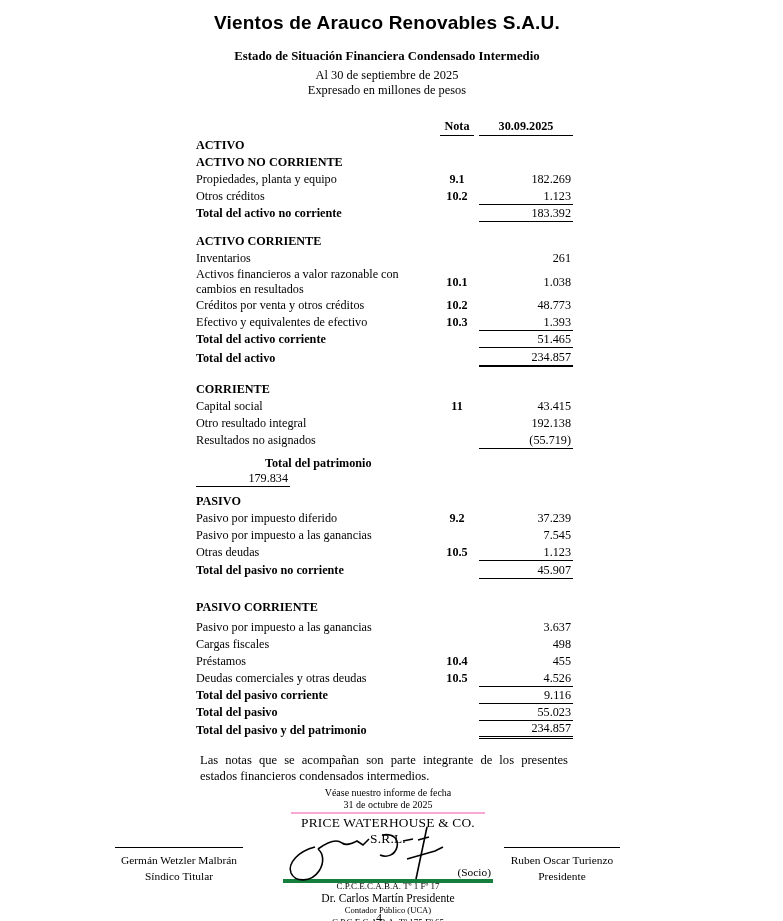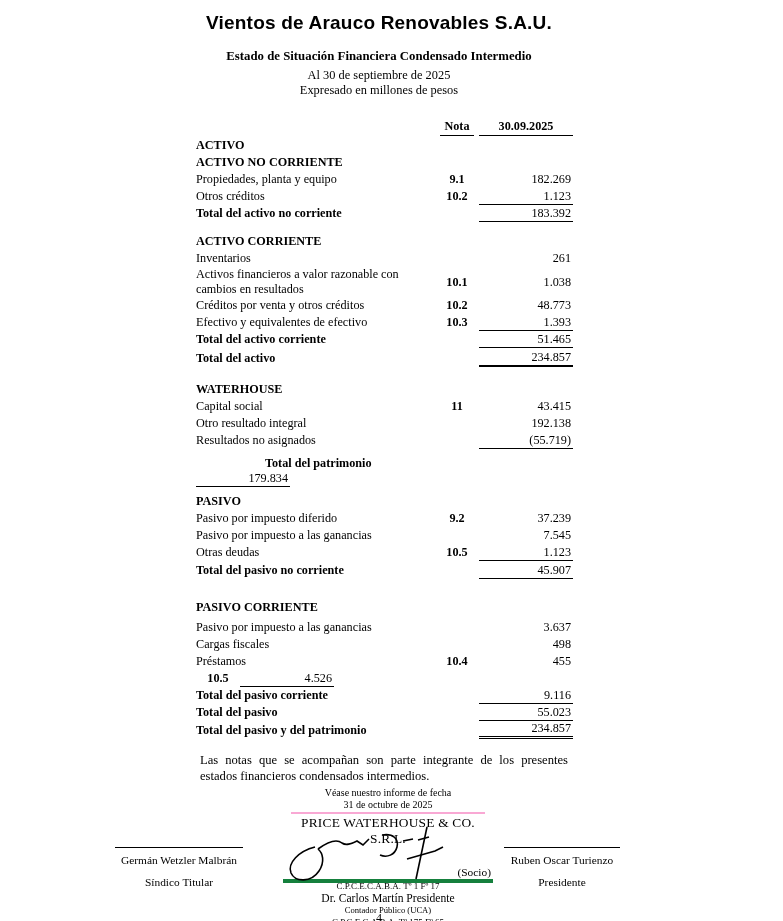--- a/index.html
+++ b/index.html
@@ -1,21 +1,21 @@
 <!DOCTYPE html>
 <html><head>
 <meta charset="utf-8">
 <style>
   html,body{margin:0;padding:0;background:#fff;}
   .page{
     position:relative;width:783px;height:921px;background:#fff;color:#000;
     font-family:"Liberation Serif", serif;overflow:hidden;
   }
   
-  .hdr{position:absolute;top:12px;left:0;width:758px;text-align:center;}
+  .hdr{position:absolute;top:12px;left:8px;width:758px;text-align:center;}
   .company{font-family:"Liberation Sans", sans-serif;font-weight:700;font-size:19px;letter-spacing:0.2px;}
   .stmt{margin-top:15px;font-weight:700;font-size:12.8px;}
   .dateline{margin-top:4px;font-size:12.4px;}
   .curline{font-size:12.4px;}
   
   .table{position:absolute;top:119px;left:196px;width:377px;font-size:12.2px;line-height:15px;}
   .thead{display:flex;height:18px;font-weight:700;align-items:flex-start;}
   .thead .h-label{width:239px;}
   .thead .h-nota{width:44px;text-align:center;}
   .thead .h-nota span{display:inline-block;border-bottom:1px solid #000;padding:0 4px 1px 4px;}
@@ -40,21 +40,21 @@
   .socio-row{border-bottom:4px solid #15803d;text-align:right;font-size:11.4px;line-height:13px;padding-right:2px;}
   .aud-lic1{font-size:9px;line-height:12px;margin-top:1px;}
   .aud-name{font-size:11.6px;line-height:13px;}
   .aud-title{font-size:8.6px;line-height:11px;}
   .aud-lic2{font-size:9px;line-height:12px;}
   .sig-block{position:absolute;text-align:center;}
   .sig-left{top:847px;left:115px;width:128px;}
   .sig-right{top:847px;left:504px;width:116px;}
   .sig-line{border-top:1px solid #000;height:0;}
   .sig-name{font-size:11.4px;line-height:14px;margin-top:5px;}
-  .sig-title{font-size:11.4px;line-height:14px;margin-top:8px;}
+  .sig-title{font-size:11.4px;line-height:14px;margin-top:2px;}
   .pagenum{position:absolute;top:911px;left:0;width:758px;text-align:center;font-size:12px;}
 </style>
 </head>
 <body>
 
 <div class="page">
 
   <div class="hdr">
     <div class="company">Vientos de Arauco Renovables S.A.U.</div>
     <div class="stmt">Estado de Situación Financiera Condensado Intermedio</div>
@@ -123,21 +123,21 @@
       <div class="c-label">Total del activo corriente</div>
       <div class="c-nota"></div>
       <div class="c-amt u-single">51.465</div>
     </div>
         <div class="trow total" style="margin-top: 2px;">
       <div class="c-label">Total del activo</div>
       <div class="c-nota"></div>
       <div class="c-amt u-thick">234.857</div>
     </div>
         <div class="trow section" style="margin-top: 14px;">
-      <div class="c-label">WATERHOUSE</div>
+      <div class="c-label">CORRIENTE</div>
       <div class="c-nota"></div>
       <div class="c-amt"></div>
     </div>
         <div class="trow">
       <div class="c-label">Capital social</div>
       <div class="c-nota">11</div>
       <div class="c-amt">43.415</div>
     </div>
         <div class="trow">
       <div class="c-label">Otro resultado integral</div>
@@ -193,20 +193,21 @@
       <div class="c-label">Cargas fiscales</div>
       <div class="c-nota"></div>
       <div class="c-amt">498</div>
     </div>
         <div class="trow">
       <div class="c-label">Préstamos</div>
       <div class="c-nota">10.4</div>
       <div class="c-amt">455</div>
     </div>
         <div class="trow">
+      <div class="c-label">Deudas comerciales y otras deudas</div>
       <div class="c-nota">10.5</div>
       <div class="c-amt u-single">4.526</div>
     </div>
         <div class="trow total">
       <div class="c-label">Total del pasivo corriente</div>
       <div class="c-nota"></div>
       <div class="c-amt u-single">9.116</div>
     </div>
         <div class="trow total">
       <div class="c-label">Total del pasivo</div>

